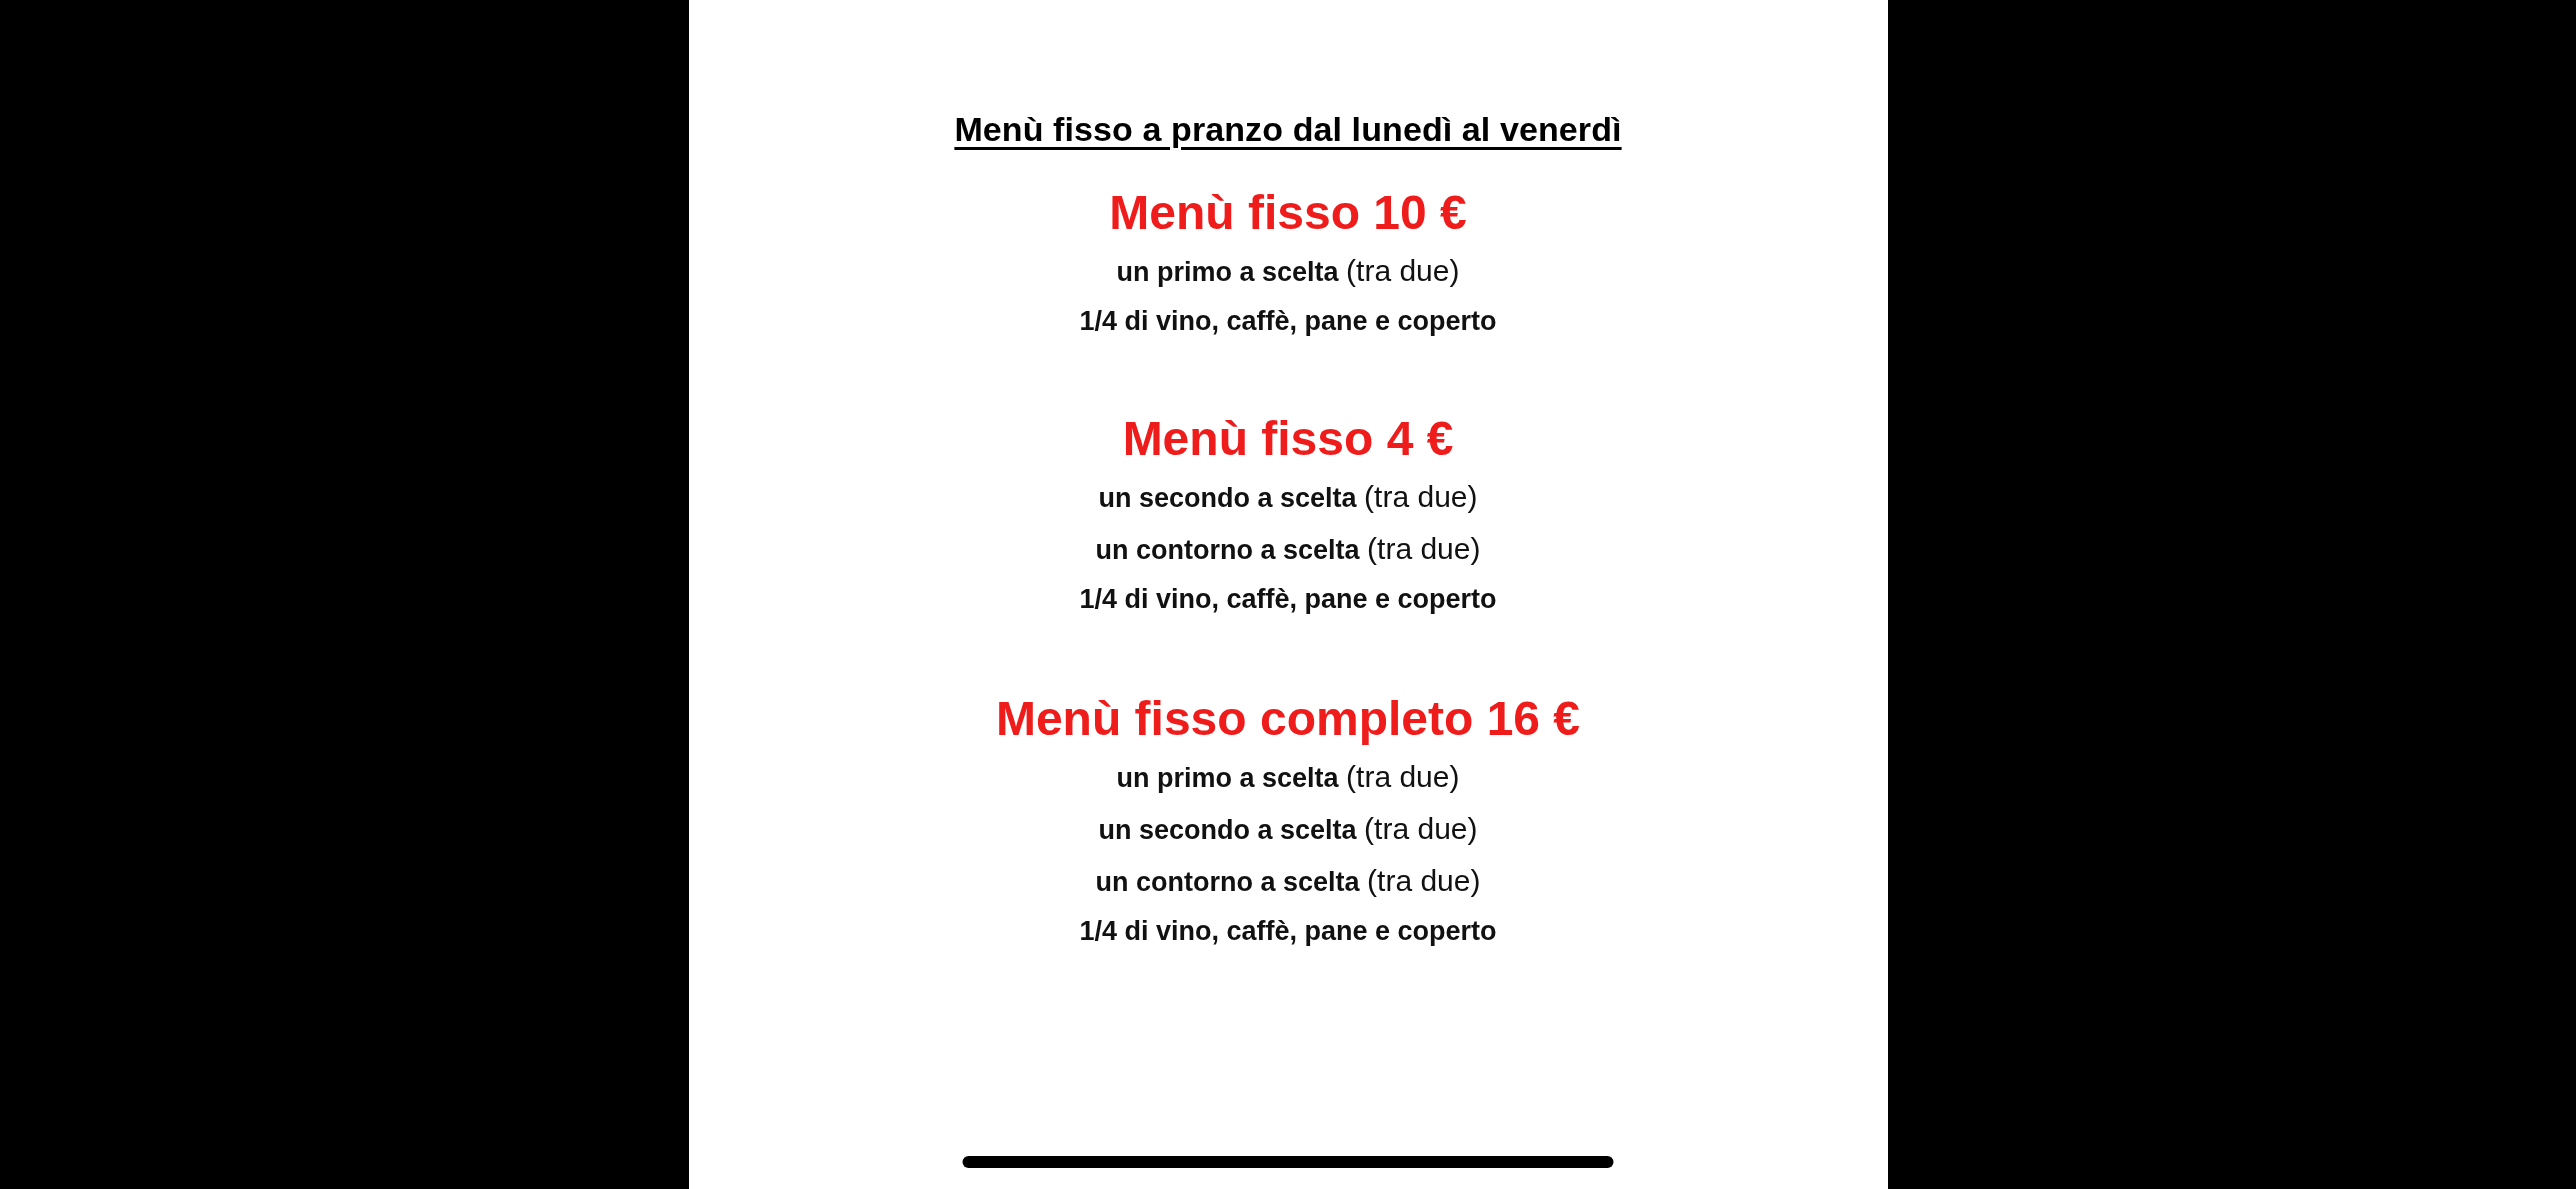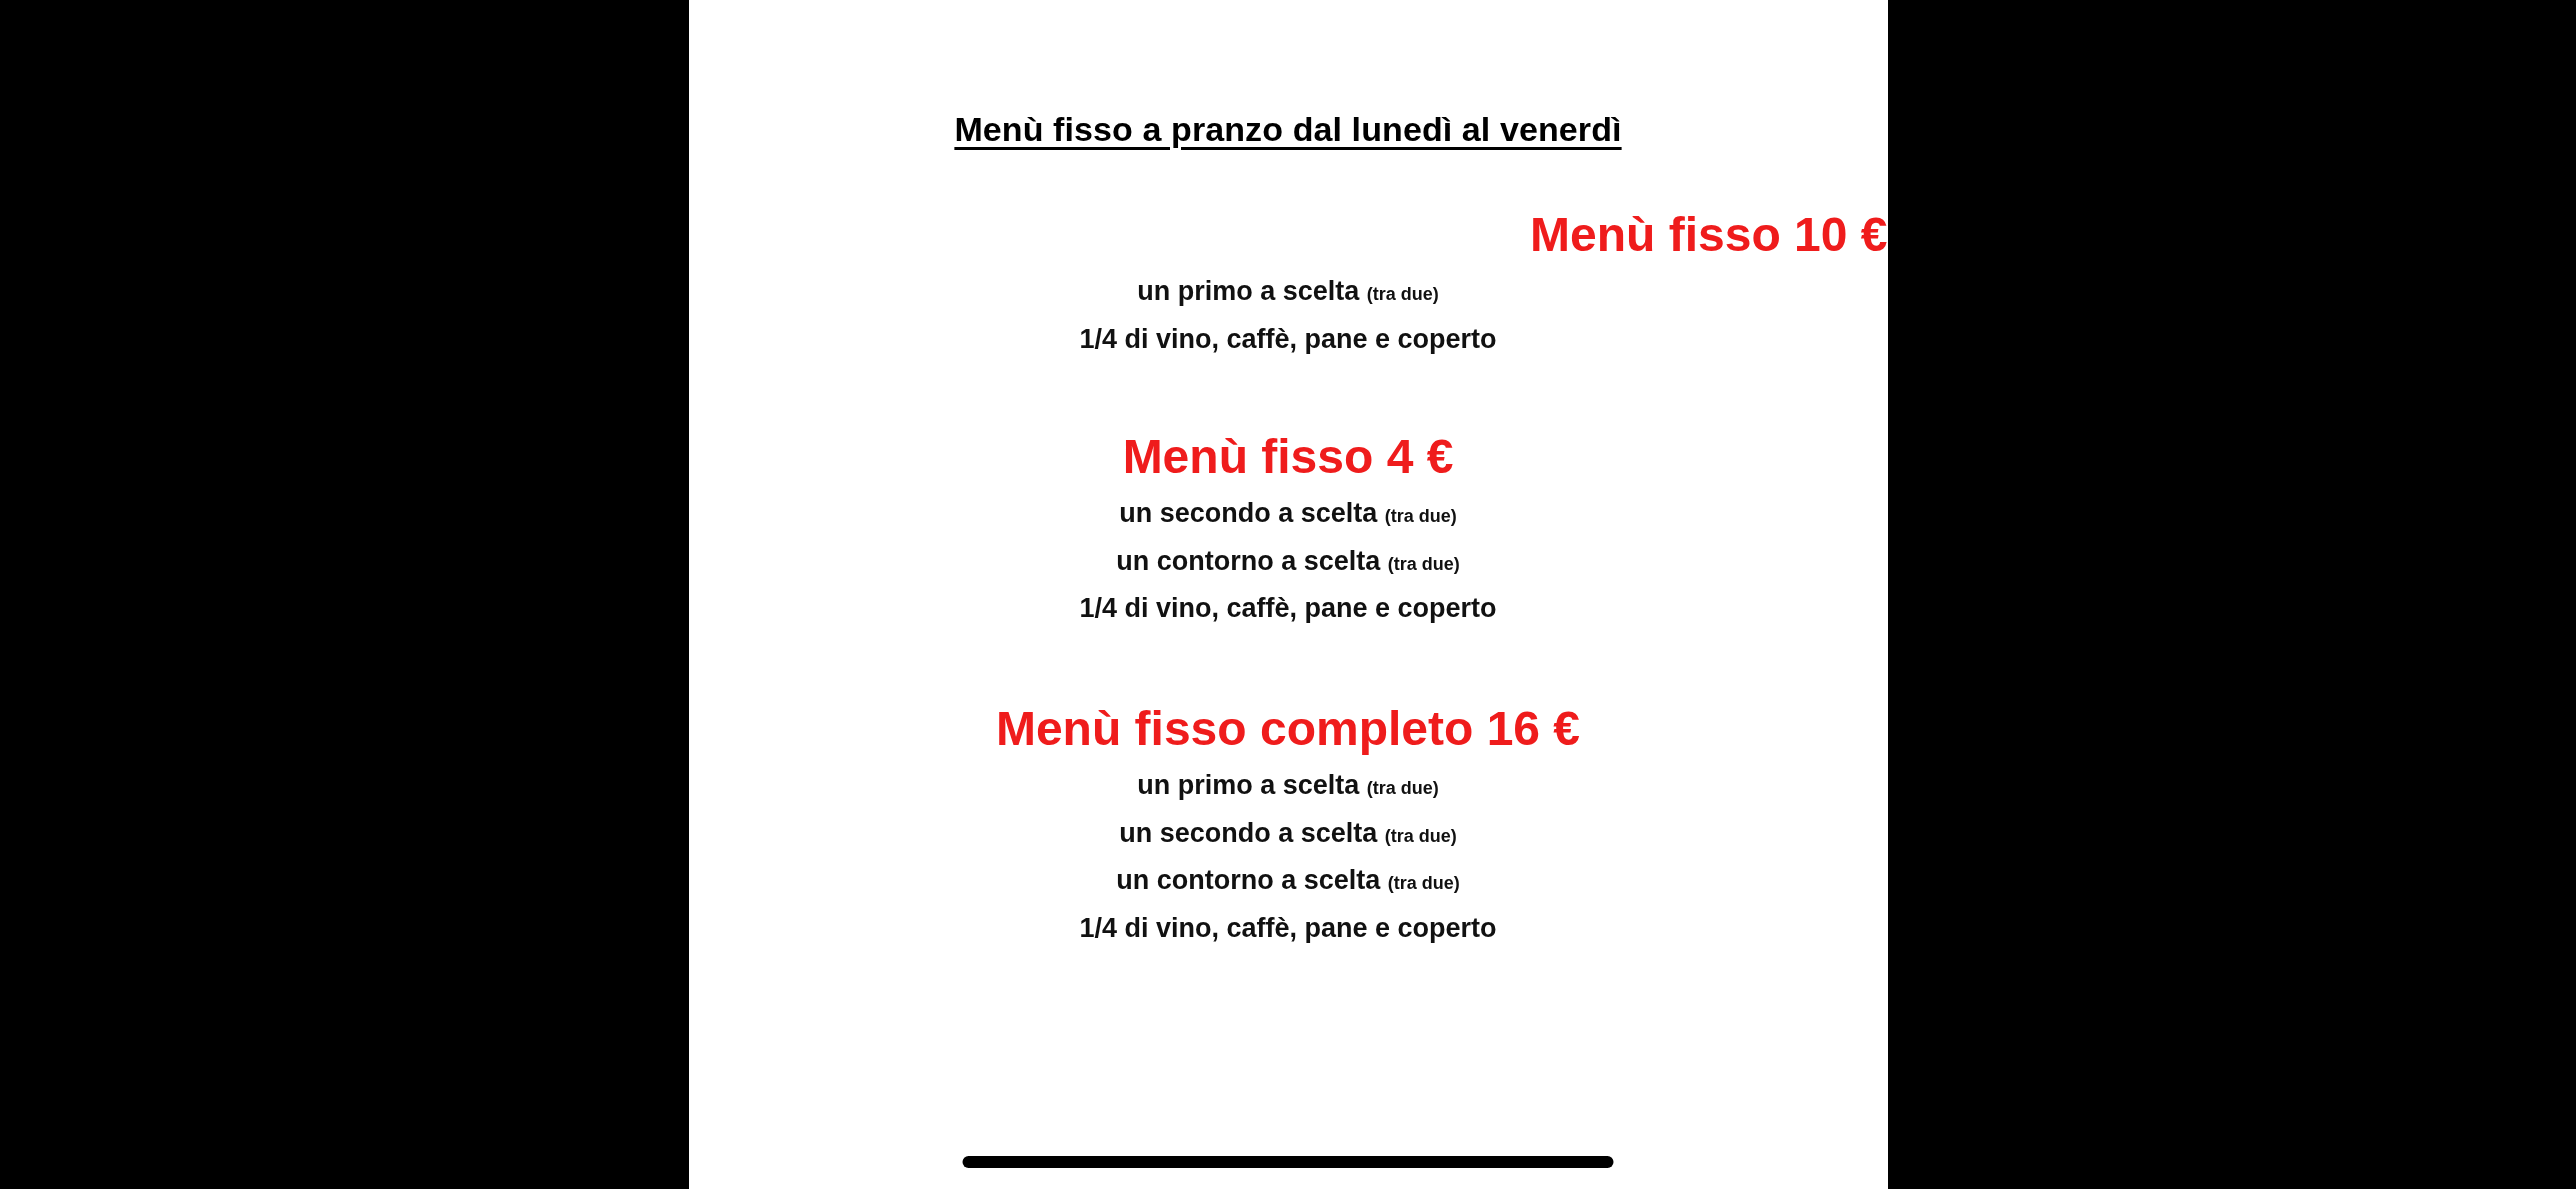--- a/index.html
+++ b/index.html
@@ -42,36 +42,36 @@
   .section {
     width: 100%;
     text-align: center;
   }
   .section-heading {
     color: #ef1c1c;
     font-weight: bold;
     font-size: 48px;
     line-height: 1.1;
   }
-  .sec-1 .section-heading { margin-top: 60px; text-align: right; }
+  .sec-1 .section-heading { margin-top: 38px; }
   .sec-2 .section-heading { margin-top: 74px; }
   .sec-3 .section-heading { margin-top: 76px; }
   .line {
     font-size: 27px;
     font-weight: bold;
     color: #111111;
     line-height: 1.36;
     margin-top: 11px;
   }
   .sec-1 .line:first-of-type,
   .sec-2 .line:first-of-type,
   .sec-3 .line:first-of-type { margin-top: 20.5px; }
   .note {
-    font-weight: bold;
-    font-size: 18px;
+    font-weight: normal;
+    font-size: 30px;
     color: #111111;
   }
   .home-indicator {
     position: absolute;
     bottom: 22px;
     left: 50%;
     transform: translateX(-50%);
     width: 651px;
     height: 12px;
     border-radius: 6.5px;

